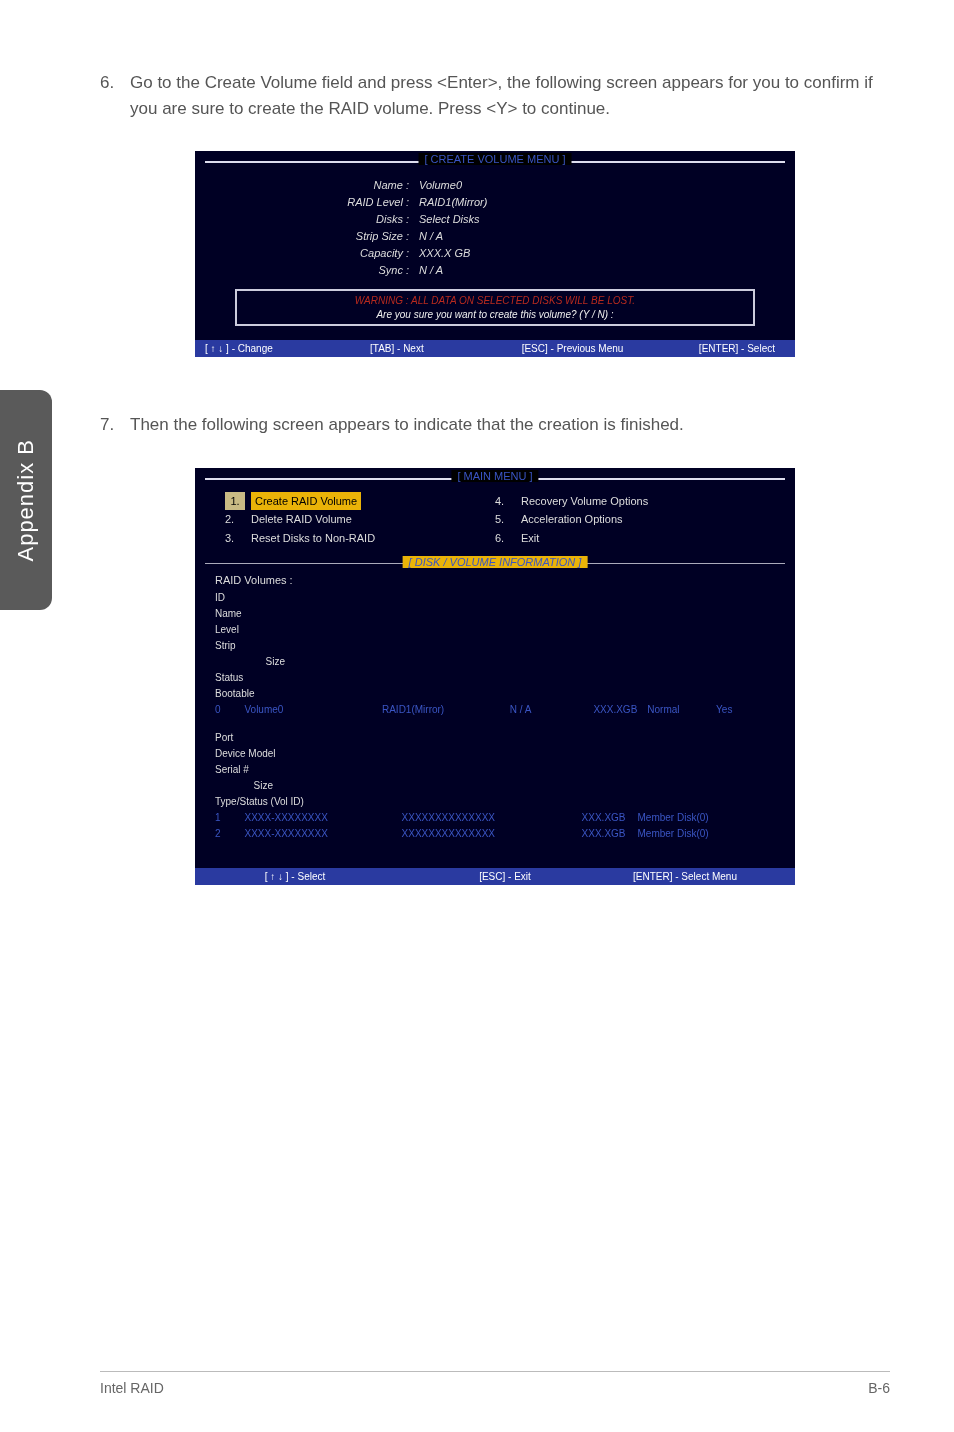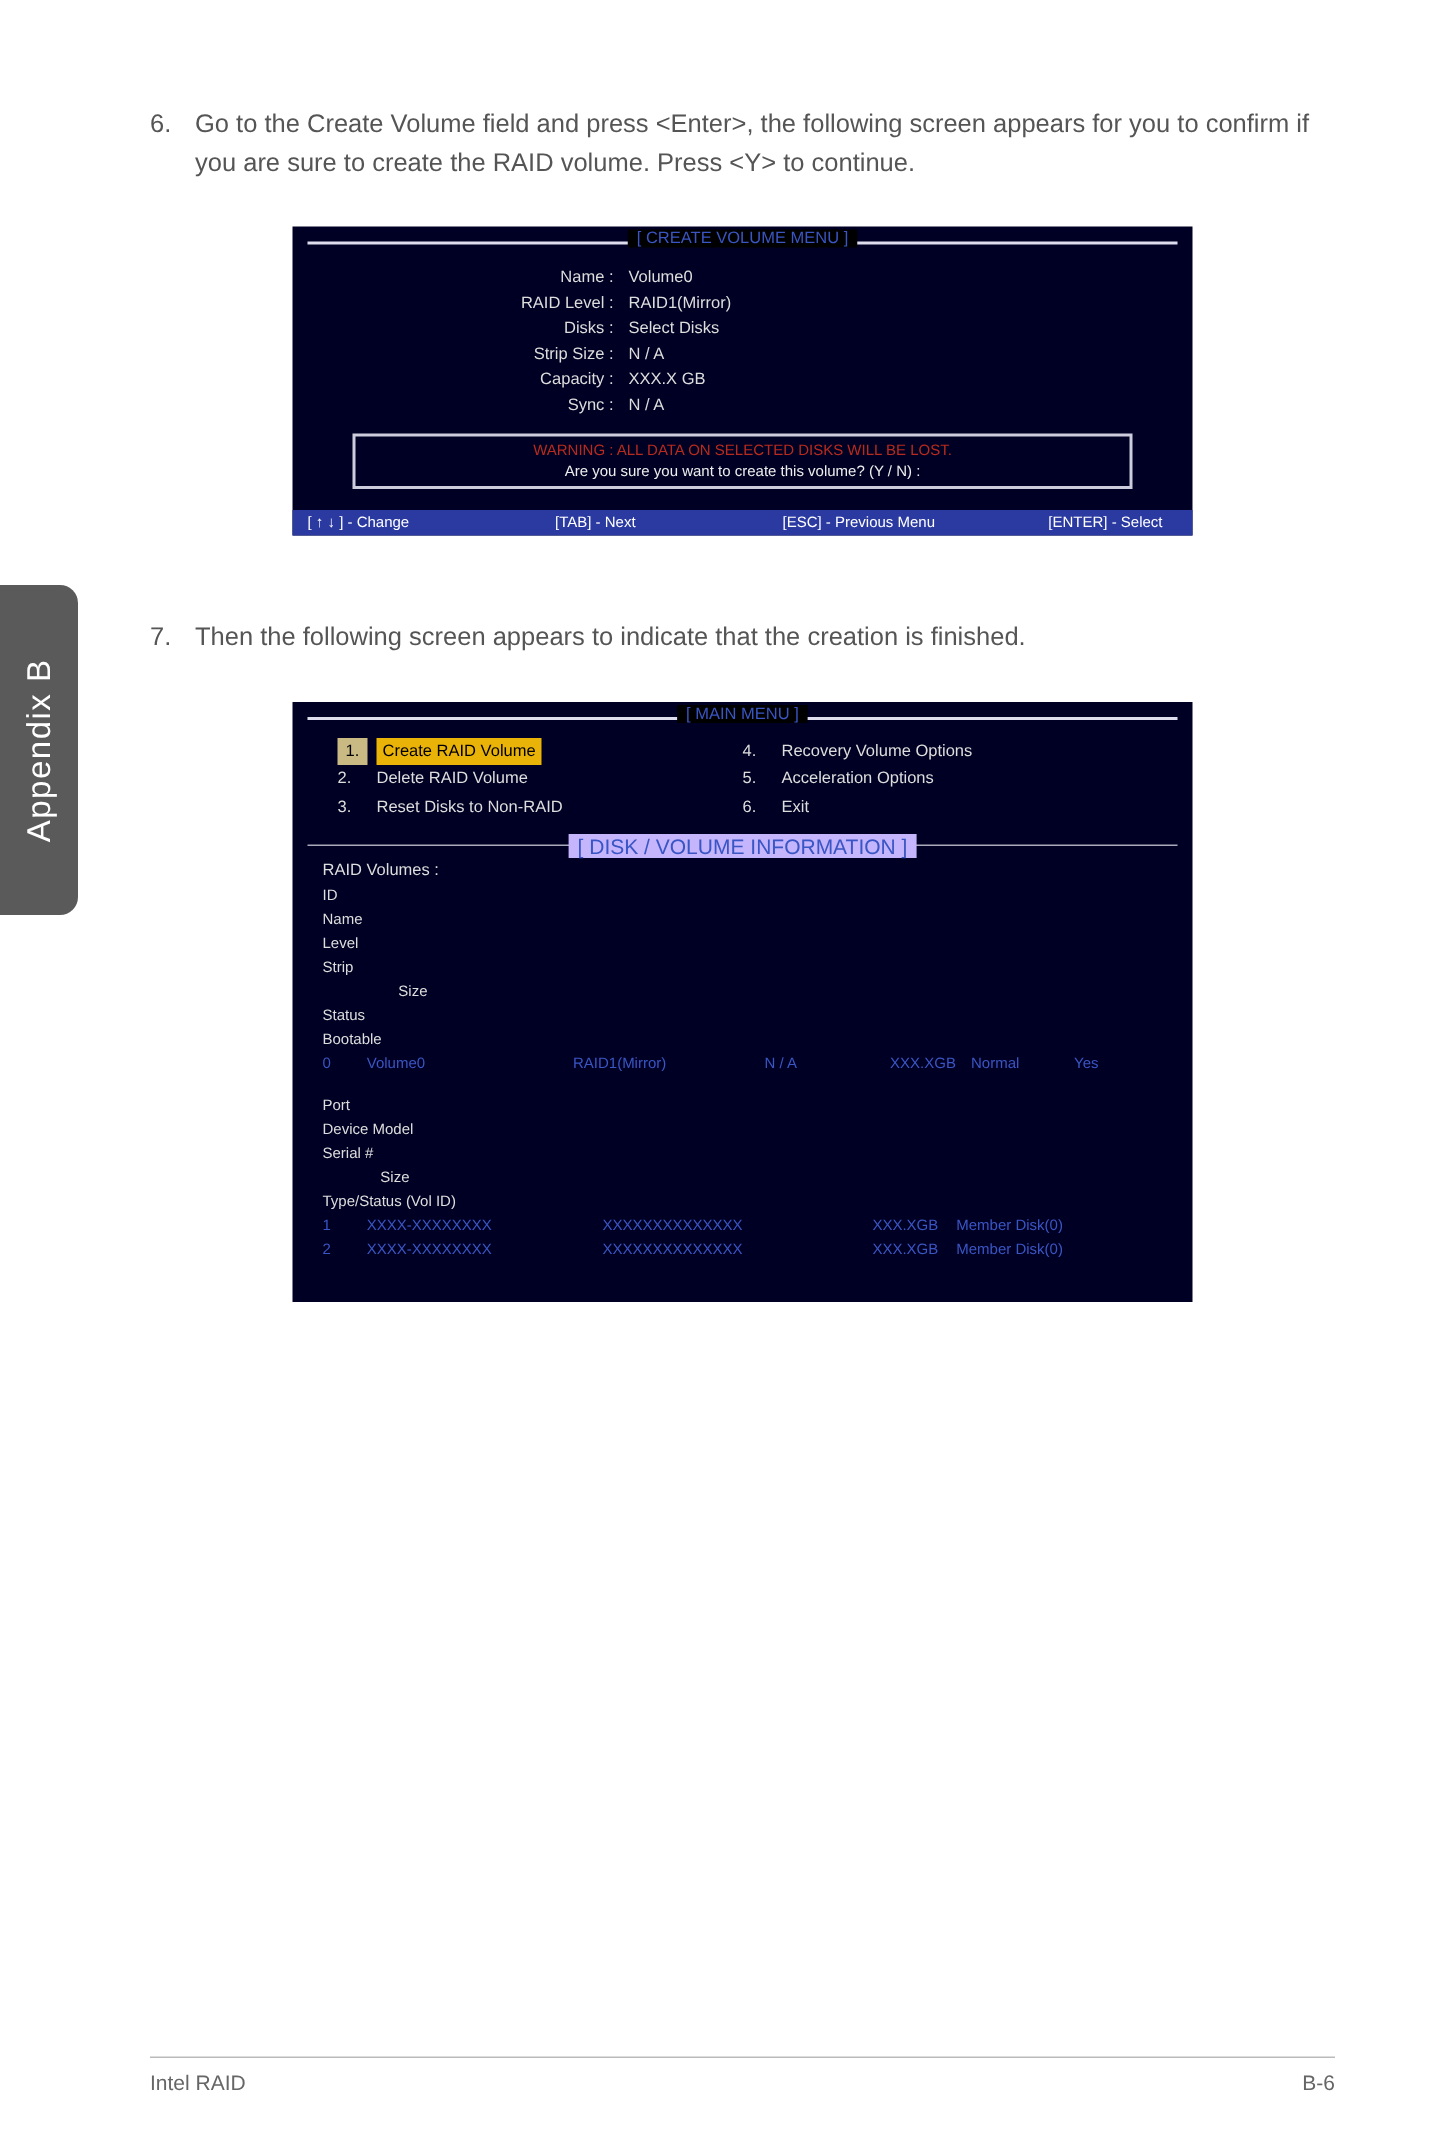--- a/index.html
+++ b/index.html
@@ -65,21 +65,21 @@
   .bios-title {
     position: absolute;
     left: 50%; top: 2px;
     transform: translateX(-50%);
     background: #000000;
     color: #3a55c4;
     font-size: 11px;
     padding: 0 6px;
     white-space: nowrap;
   }
-  .bios-inner { padding: 4px 14px 10px 14px; color: #ddd; font-size: 11px; }
+  .bios-inner { padding: 4px 14px 10px 14px; color: #ddd; font-size: 11px; font-style: italic; }
   .kv-row { display: flex; line-height: 1.55; }
   .kv-label { width: 210px; text-align: right; padding-right: 10px; color: #ddd; }
   .kv-val { color: #ddd; }
 
   .warn-frame {
     margin: 10px 26px 4px 26px;
     border: 2px double #ccd;
     padding: 4px 10px;
     text-align: center;
   }
@@ -114,21 +114,21 @@
   .menu-item { display: flex; line-height: 1.7; align-items: center; }
   .menu-idx { width: 26px; color:#ddd; }
   .menu-idx.hl { background: #c9ba84; color: #000; display:inline-block; text-align:center; margin-right:6px; width:20px; }
   .menu-label { color: #ddd; }
   .menu-label.hl { background: #eab308; color: #000; padding: 0 4px; }
 
   .sub-title-row { position: relative; height: 16px; margin-top: 2px; }
   .sub-border { position:absolute; left:10px; right:10px; top:7px; border-top:1px solid #aab;}
   .sub-title {
     position:absolute; left:50%; top:0; transform:translateX(-50%);
-    background:#c4b5fd; color:#3a55c4; font-size:14px; padding:0 6px;
+    background:#eab308; color:#3a55c4; font-size:11px; padding:0 6px;font-style:italic;
   }
   .section-label { color:#ddd; font-size:11px; padding:2px 20px; }
   .data-table { padding: 2px 20px 10px 20px; }
   .thead, .trow { display:flex; font-size:10px; line-height:1.6; }
   .thead { color:#ddd;flex-direction:column; }
   .trow { color:#3a55c4; }
   .c-id { width:30px; }
   .c-name { width:140px; }
   .c-level { width:130px; }
   .c-strip { width:60px; text-align:left; }
@@ -300,20 +300,25 @@
       </div>
       <div class="trow">
         <div class="d-port">2</div>
         <div class="d-model">XXXX-XXXXXXXX</div>
         <div class="d-serial">XXXXXXXXXXXXXX</div>
         <div class="d-size">XXX.XGB</div>
         <div class="d-type">Member  Disk(0)</div>
       </div>
     </div>
 
+    <div class="bios-footer">
+      <div style="text-align:center;">[ ↑ ↓ ] - Select</div>
+      <div style="text-align:center;">[ESC] - Exit</div>
+      <div style="text-align:center;">[ENTER] - Select Menu</div>
+    </div>
   </div>
 
 </div>
 
 <div class="page-footer">
   <span>Intel RAID</span>
   <span>B-6</span>
 </div>
 
 </body></html>

